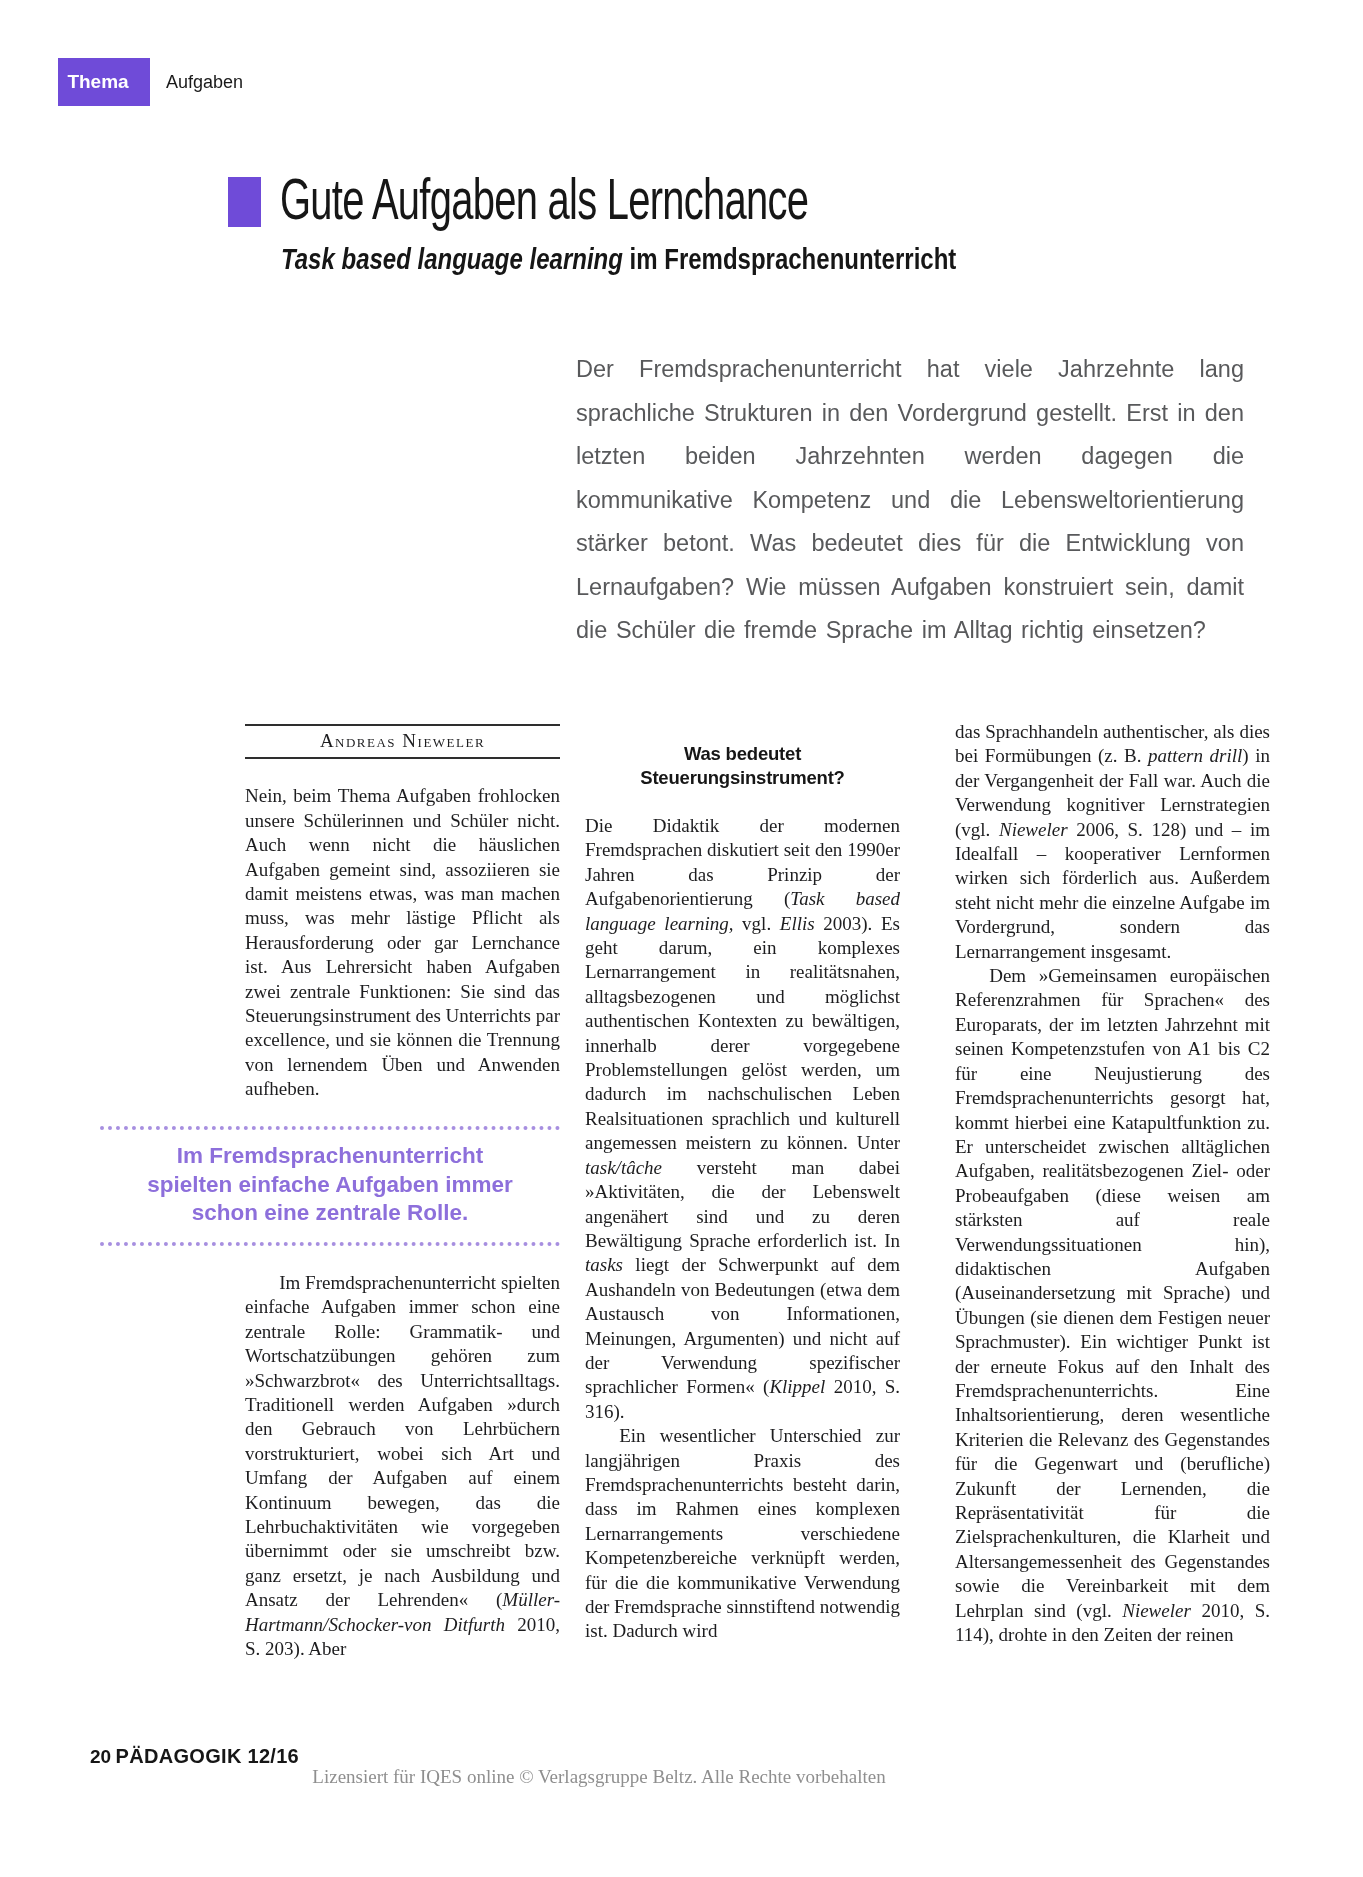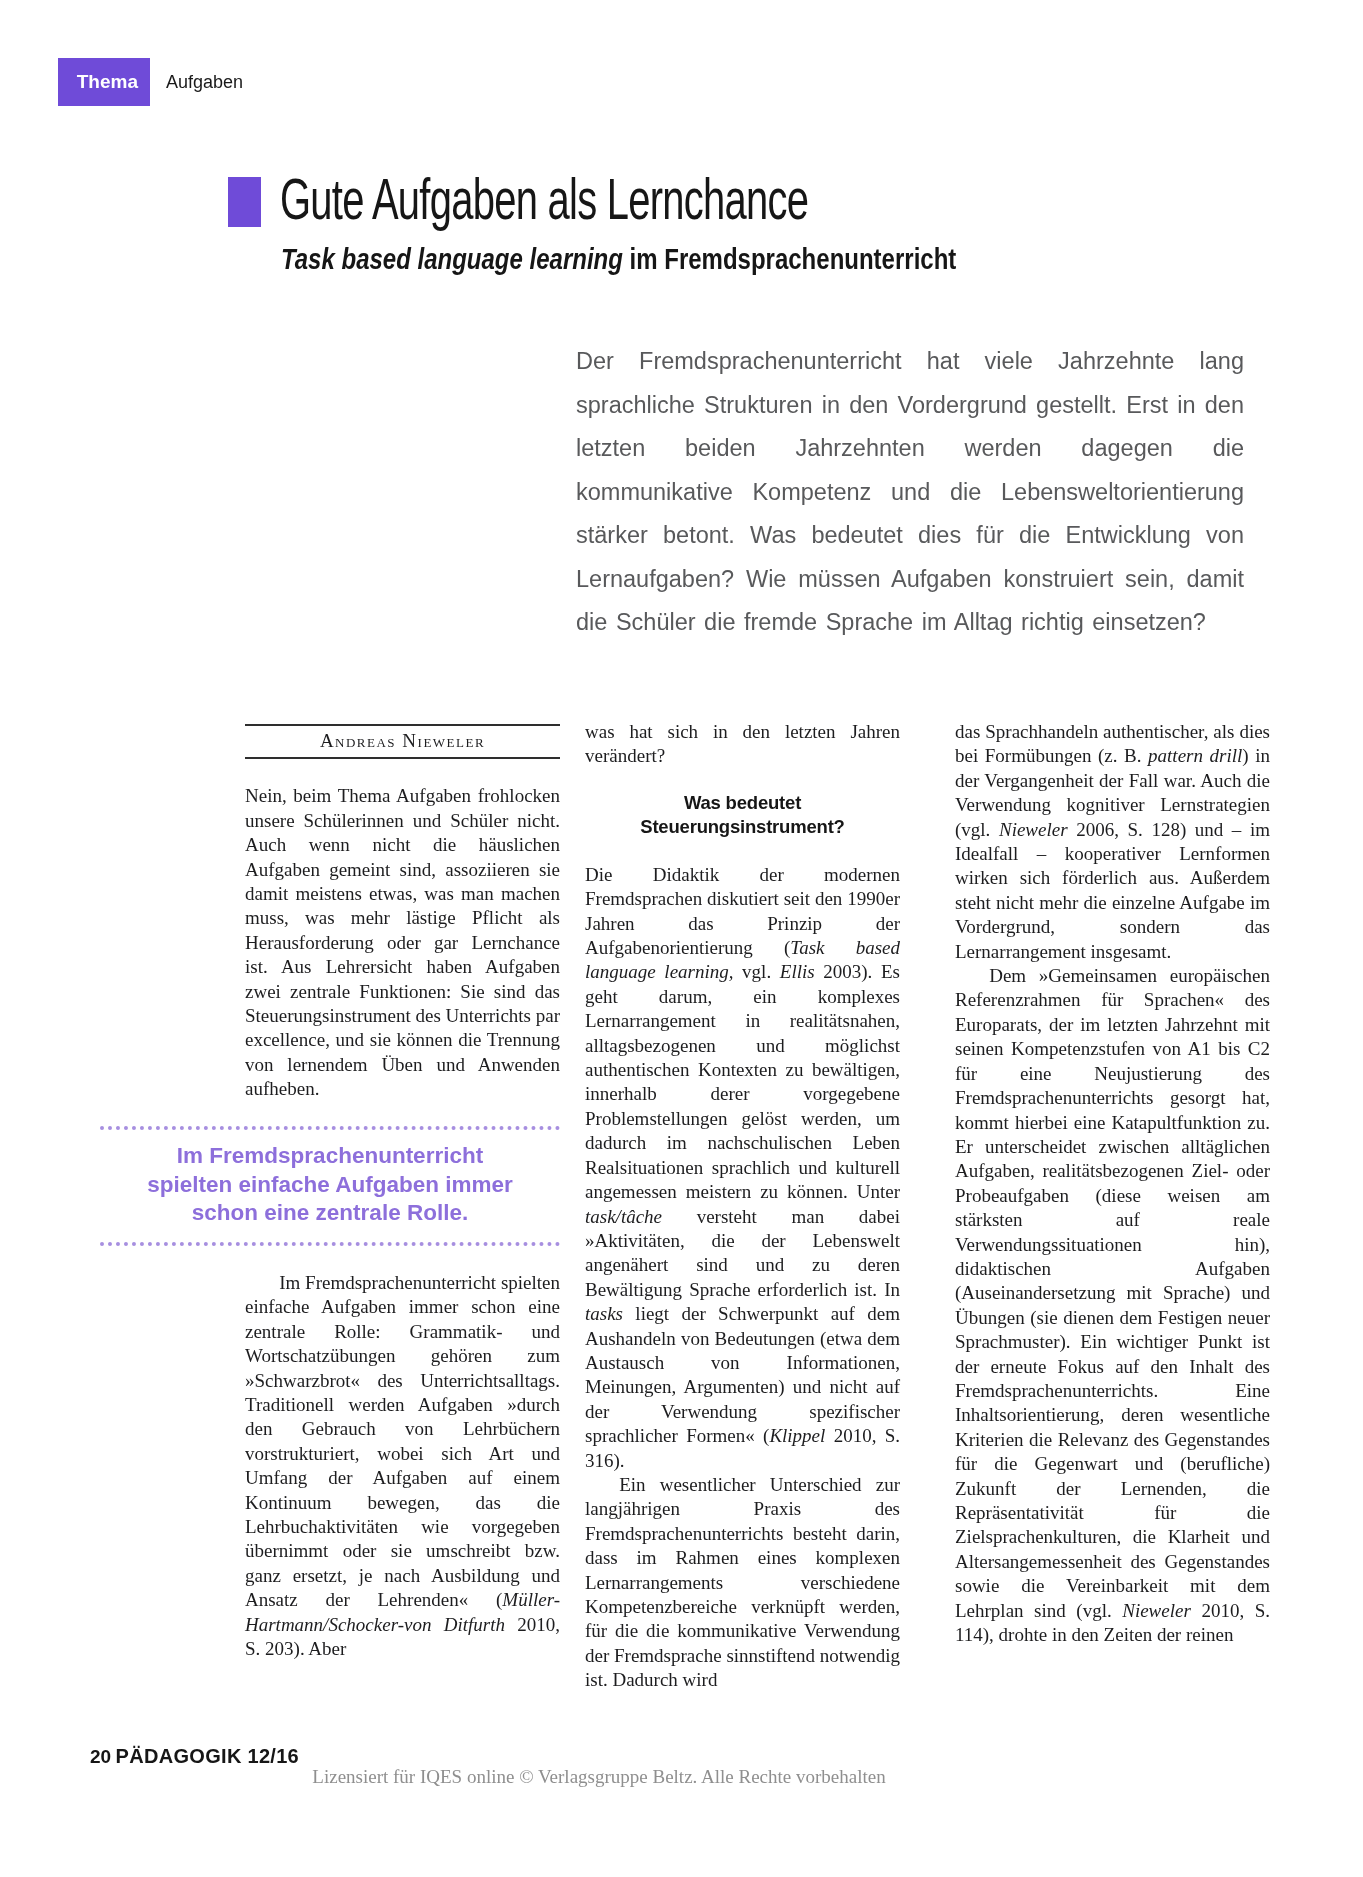--- a/index.html
+++ b/index.html
@@ -5,21 +5,21 @@
   html, body { margin:0; padding:0; background:#ffffff; }
   .page {
     position:relative; width:1363px; height:1877px; background:#fff;
     overflow:hidden; font-family:"Liberation Serif", serif;
   }
   
   .badge {
     position:absolute; left:58px; top:58px; width:92px; height:48px;
     background:var(--accent,#6f4bd8); color:#fff; box-sizing:border-box;
     font-family:"Liberation Sans", sans-serif; font-weight:700; font-size:19px;
-    line-height:48px; text-align:right; padding-right:12px;
+    line-height:48px; text-align:center; padding-right:12px;
   }
   .badge-label {
     position:absolute; left:166px; top:58px; height:48px; line-height:48px;
     font-family:"Liberation Sans", sans-serif; font-size:18px; color:#1a1a1a;
   }
   
   .title-marker {
     position:absolute; left:228px; top:177px; width:33px; height:50px;
     background:var(--accent,#6f4bd8);
   }
@@ -30,21 +30,21 @@
   }
   .page-title .squeeze { display:inline-block; transform:scaleX(0.70); transform-origin:0 0; }
   .page-subtitle {
     position:absolute; left:281px; top:243px; white-space:nowrap;
     font-family:"Liberation Sans", sans-serif; font-weight:700;
     font-size:30px; line-height:32px; color:#161616;
   }
   .page-subtitle .squeeze { display:inline-block; transform:scaleX(0.80); transform-origin:0 0; }
   
   .intro {
-    position:absolute; left:576px; top:340px; width:668px;
+    position:absolute; left:576px; top:348px; width:668px;
     font-family:"Liberation Sans", sans-serif; font-size:23.5px; line-height:43.5px;
     color:var(--intro-text,#58595b); text-align:justify; word-spacing:2px;
   }
   
   .col {
     position:absolute; width:315px; font-size:19px; line-height:24.4px;
     text-align:justify; color:var(--body-text,#1d1d1f);
     hyphens:auto; -webkit-hyphens:auto;
   }
   .col p { margin:0; }
@@ -117,21 +117,20 @@
       <div>schon eine zentrale Rolle.</div>
     </div>
     <div class="dotted"></div>
   </div>
 
   <div class="col" id="col1b">
     <p class="indent"><span>Im Fremdsprachenunterricht spielten einfache Aufgaben immer schon eine zentrale Rolle: Grammatik- und Wortschatzübungen gehören zum »Schwarzbrot« des Unterrichtsalltags. Traditionell werden Aufgaben »durch den Gebrauch von Lehrbüchern vorstrukturiert, wobei sich Art und Umfang der Aufgaben auf einem Kontinuum bewegen, das die Lehrbuchaktivitäten wie vorgegeben übernimmt oder sie umschreibt bzw. ganz ersetzt, je nach Ausbildung und Ansatz der Lehrenden« (</span><i>Müller-Hartmann/Schocker-von Ditfurth</i><span> 2010, S. 203). Aber</span></p>
   </div>
 
   <div class="col" id="col2">
-    <p>was hat sich in den letzten Jahren verändert?</p>
     <div class="section-heading">Was bedeutet Steuerungsinstrument?</div>
     <p><span>Die Didaktik der modernen Fremdsprachen diskutiert seit den 1990er Jahren das Prinzip der Aufgabenorientierung (</span><i>Task based language learning,</i><span> vgl. </span><i>Ellis</i><span> 2003). Es geht darum, ein komplexes Lernarrangement in realitätsnahen, alltagsbezogenen und möglichst authentischen Kontexten zu bewältigen, innerhalb derer vorgegebene Problemstellungen gelöst werden, um dadurch im nachschulischen Leben Realsituationen sprachlich und kulturell angemessen meistern zu können. Unter </span><i>task/tâche</i><span> versteht man dabei »Aktivitäten, die der Lebenswelt angenähert sind und zu deren Bewältigung Sprache erforderlich ist. In </span><i>tasks</i><span> liegt der Schwerpunkt auf dem Aushandeln von Bedeutungen (etwa dem Austausch von Informationen, Meinungen, Argumenten) und nicht auf der Verwendung spezifischer sprachlicher Formen« (</span><i>Klippel</i><span> 2010, S. 316).</span></p>
     <p class="indent"><span>Ein wesentlicher Unterschied zur langjährigen Praxis des Fremdsprachenunterrichts besteht darin, dass im Rahmen eines komplexen Lernarrangements verschiedene Kompetenzbereiche verknüpft werden, für die die kommunikative Verwendung der Fremdsprache sinnstiftend notwendig ist. Dadurch wird</span></p>
   </div>
 
   <div class="col" id="col3">
     <p><span>das Sprachhandeln authentischer, als dies bei Formübungen (z. B. </span><i>pattern drill</i><span>) in der Vergangenheit der Fall war. Auch die Verwendung kognitiver Lernstrategien (vgl. </span><i>Nieweler</i><span> 2006, S. 128) und – im Idealfall – kooperativer Lernformen wirken sich förderlich aus. Außerdem steht nicht mehr die einzelne Aufgabe im Vordergrund, sondern das Lernarrangement insgesamt.</span></p>
     <p class="indent"><span>Dem »Gemeinsamen europäischen Referenzrahmen für Sprachen« des Europarats, der im letzten Jahrzehnt mit seinen Kompetenzstufen von A1 bis C2 für eine Neujustierung des Fremdsprachenunterrichts gesorgt hat, kommt hierbei eine Katapultfunktion zu. Er unterscheidet zwischen alltäglichen Aufgaben, realitätsbezogenen Ziel- oder Probeaufgaben (diese weisen am stärksten auf reale Verwendungssituationen hin), didaktischen Aufgaben (Auseinandersetzung mit Sprache) und Übungen (sie dienen dem Festigen neuer Sprachmuster). Ein wichtiger Punkt ist der erneute Fokus auf den Inhalt des Fremdsprachenunterrichts. Eine Inhaltsorientierung, deren wesentliche Kriterien die Relevanz des Gegenstandes für die Gegenwart und (berufliche) Zukunft der Lernenden, die Repräsentativität für die Zielsprachenkulturen, die Klarheit und Altersangemessenheit des Gegenstandes sowie die Vereinbarkeit mit dem Lehrplan sind (vgl. </span><i>Nieweler</i><span> 2010, S. 114), drohte in den Zeiten der reinen</span></p>
   </div>
 

